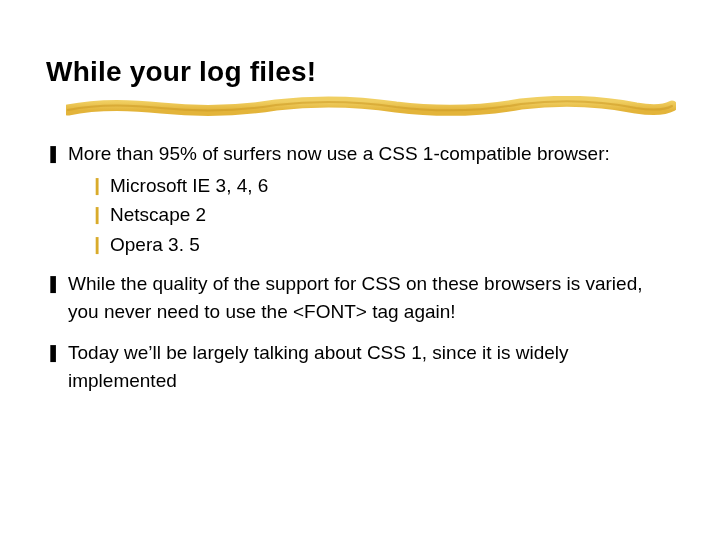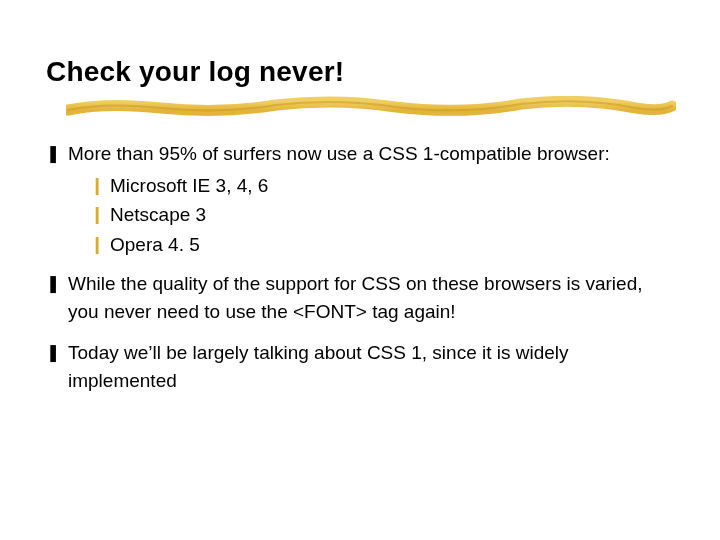--- a/index.html
+++ b/index.html
@@ -14,21 +14,21 @@
   .lvl2{display:flex;margin:0 0 2px 44px}
   .lvl2 .mark{flex:0 0 20px;color:#d9ab2b;font-family:"Zapf Dingbats","Wingdings",sans-serif;font-size:17px;line-height:1.6}
   .lvl2 .txt{flex:1}
   .gap{height:10px}
 </style>
 </head>
 <body>
 
 <div class="slide">
 
-  <h1 class="title">Check your log never!</h1>
+  <h1 class="title">While your log files!</h1>
 
   <div class="underline">
     <svg width="610" height="22" viewBox="0 0 610 22">
       <defs>
         <linearGradient id="g" x1="0" y1="0" x2="0" y2="1">
           <stop offset="0" stop-color="#f0cf62"></stop>
           <stop offset="1" stop-color="#e3b43a"></stop>
         </linearGradient>
       </defs>
       <path d="M2 14 Q 40 6 95 12 Q 155 18 210 9 Q 270 2 330 11 Q 395 19 455 8 Q 515 1 570 12 Q 595 16 606 10" fill="none" stroke="url(#g)" stroke-width="11" stroke-linecap="round"></path>
@@ -41,25 +41,25 @@
     <div class="lvl1">
       <span class="mark">❚</span>
       <span class="txt">More than 95% of surfers now use a CSS 1-compatible browser:</span>
     </div>
     <div class="lvl2">
       <span class="mark">❙</span>
       <span class="txt">Microsoft IE 3, 4, 6</span>
     </div>
     <div class="lvl2">
       <span class="mark">❙</span>
-      <span class="txt">Netscape 3</span>
+      <span class="txt">Netscape 2</span>
     </div>
     <div class="lvl2">
       <span class="mark">❙</span>
-      <span class="txt">Opera 4. 5</span>
+      <span class="txt">Opera 3. 5</span>
     </div>
 
     <div class="gap"></div>
 
     <div class="lvl1">
       <span class="mark">❚</span>
       <span class="txt">While the quality of the support for CSS on these browsers is varied, you never need to use the &lt;FONT&gt; tag again!</span>
     </div>
 
     <div class="gap"></div>

